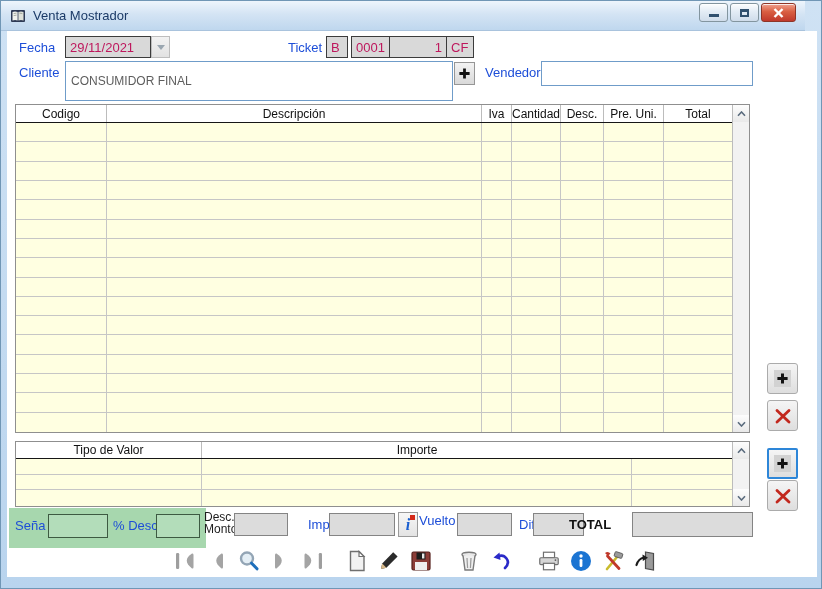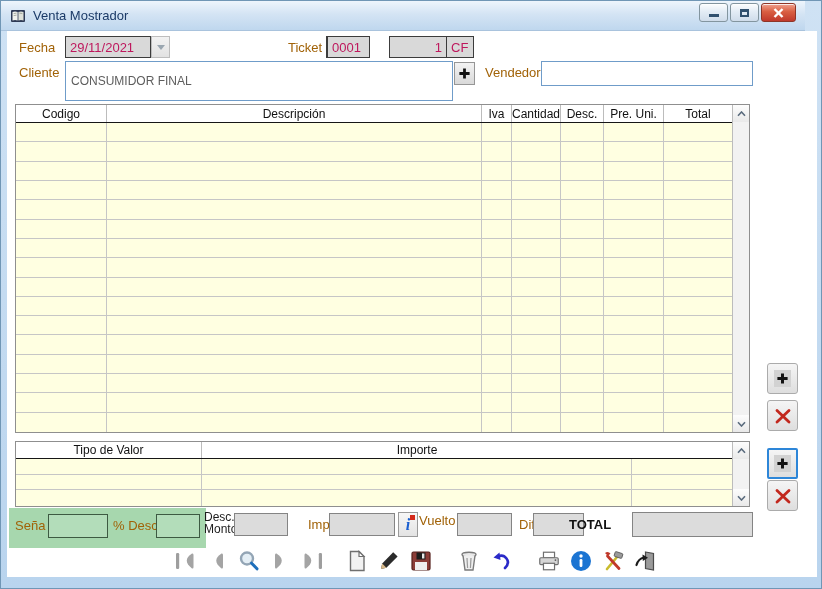--- a/index.html
+++ b/index.html
@@ -38,21 +38,21 @@
     border-color: #8e3527;
   }
   .glyph-min { width: 10px; height: 3px; background: #30506e; margin-top: 6px; }
   .glyph-max { width: 9px; height: 8px; border: 2px solid #30506e; border-top-width: 3px; }
   
   .content {
     position: absolute; left: 6px; top: 30px; width: 810px; height: 546px;
     background: #ffffff;
   }
   .abs { position: absolute; }
-  .lbl { font-size: 13px; color: #a16207; white-space: nowrap; }
+  .lbl { font-size: 13px; color: #1d4ed8; white-space: nowrap; }
   .gray-field {
     background: #d9d9d9; border: 1px solid #3c3c3c;
     font-size: 13px; color: #be185d; padding: 0 4px;
     display: flex; align-items: center; height: 22px;
   }
   .blue-input {
     background: #ffffff; border: 1px solid #6f9cc9;
     font-size: 12px; color: #5d5d5d; padding: 0 5px;
     display: flex; align-items: center;
   }
@@ -174,21 +174,21 @@
 
   <div class="content">
 
     <span class="abs lbl" style="left:12px; top:9px;">Fecha</span>
     <div class="abs gray-field" style="left:58px; top:5px; width:86px;">29/11/2021</div>
     <div class="abs dd-btn" style="left:144px; top:5px; width:19px; height:22px;">
       <span class="dd-arrow"></span>
     </div>
     <span class="abs lbl" style="left:281px; top:9px;">Ticket</span>
     <div class="abs gray-field" style="left:319px; top:5px; width:22px;">B</div>
-    <div class="abs gray-field" style="left:320px; top:5px; width:43px;">0001</div>
+    <div class="abs gray-field" style="left:344px; top:5px; width:43px;">0001</div>
     <div class="abs gray-field" style="left:382px; top:5px; width:58px; justify-content:flex-end;">1</div>
     <div class="abs gray-field" style="left:439px; top:5px; width:28px;">CF</div>
 
     <span class="abs lbl" style="left:12px; top:34px;">Cliente</span>
     <div class="abs blue-input" style="left:58px; top:30px; width:388px; height:40px;">CONSUMIDOR FINAL</div>
     <div class="abs mini-btn" style="left:447px; top:31px; width:21px; height:23px;">
       <svg width="13" height="13" viewBox="0 0 14 14">
         <path d="M7 1.5 V12.5 M1.5 7 H12.5" stroke="#111" stroke-width="3"></path>
       </svg>
     </div>

